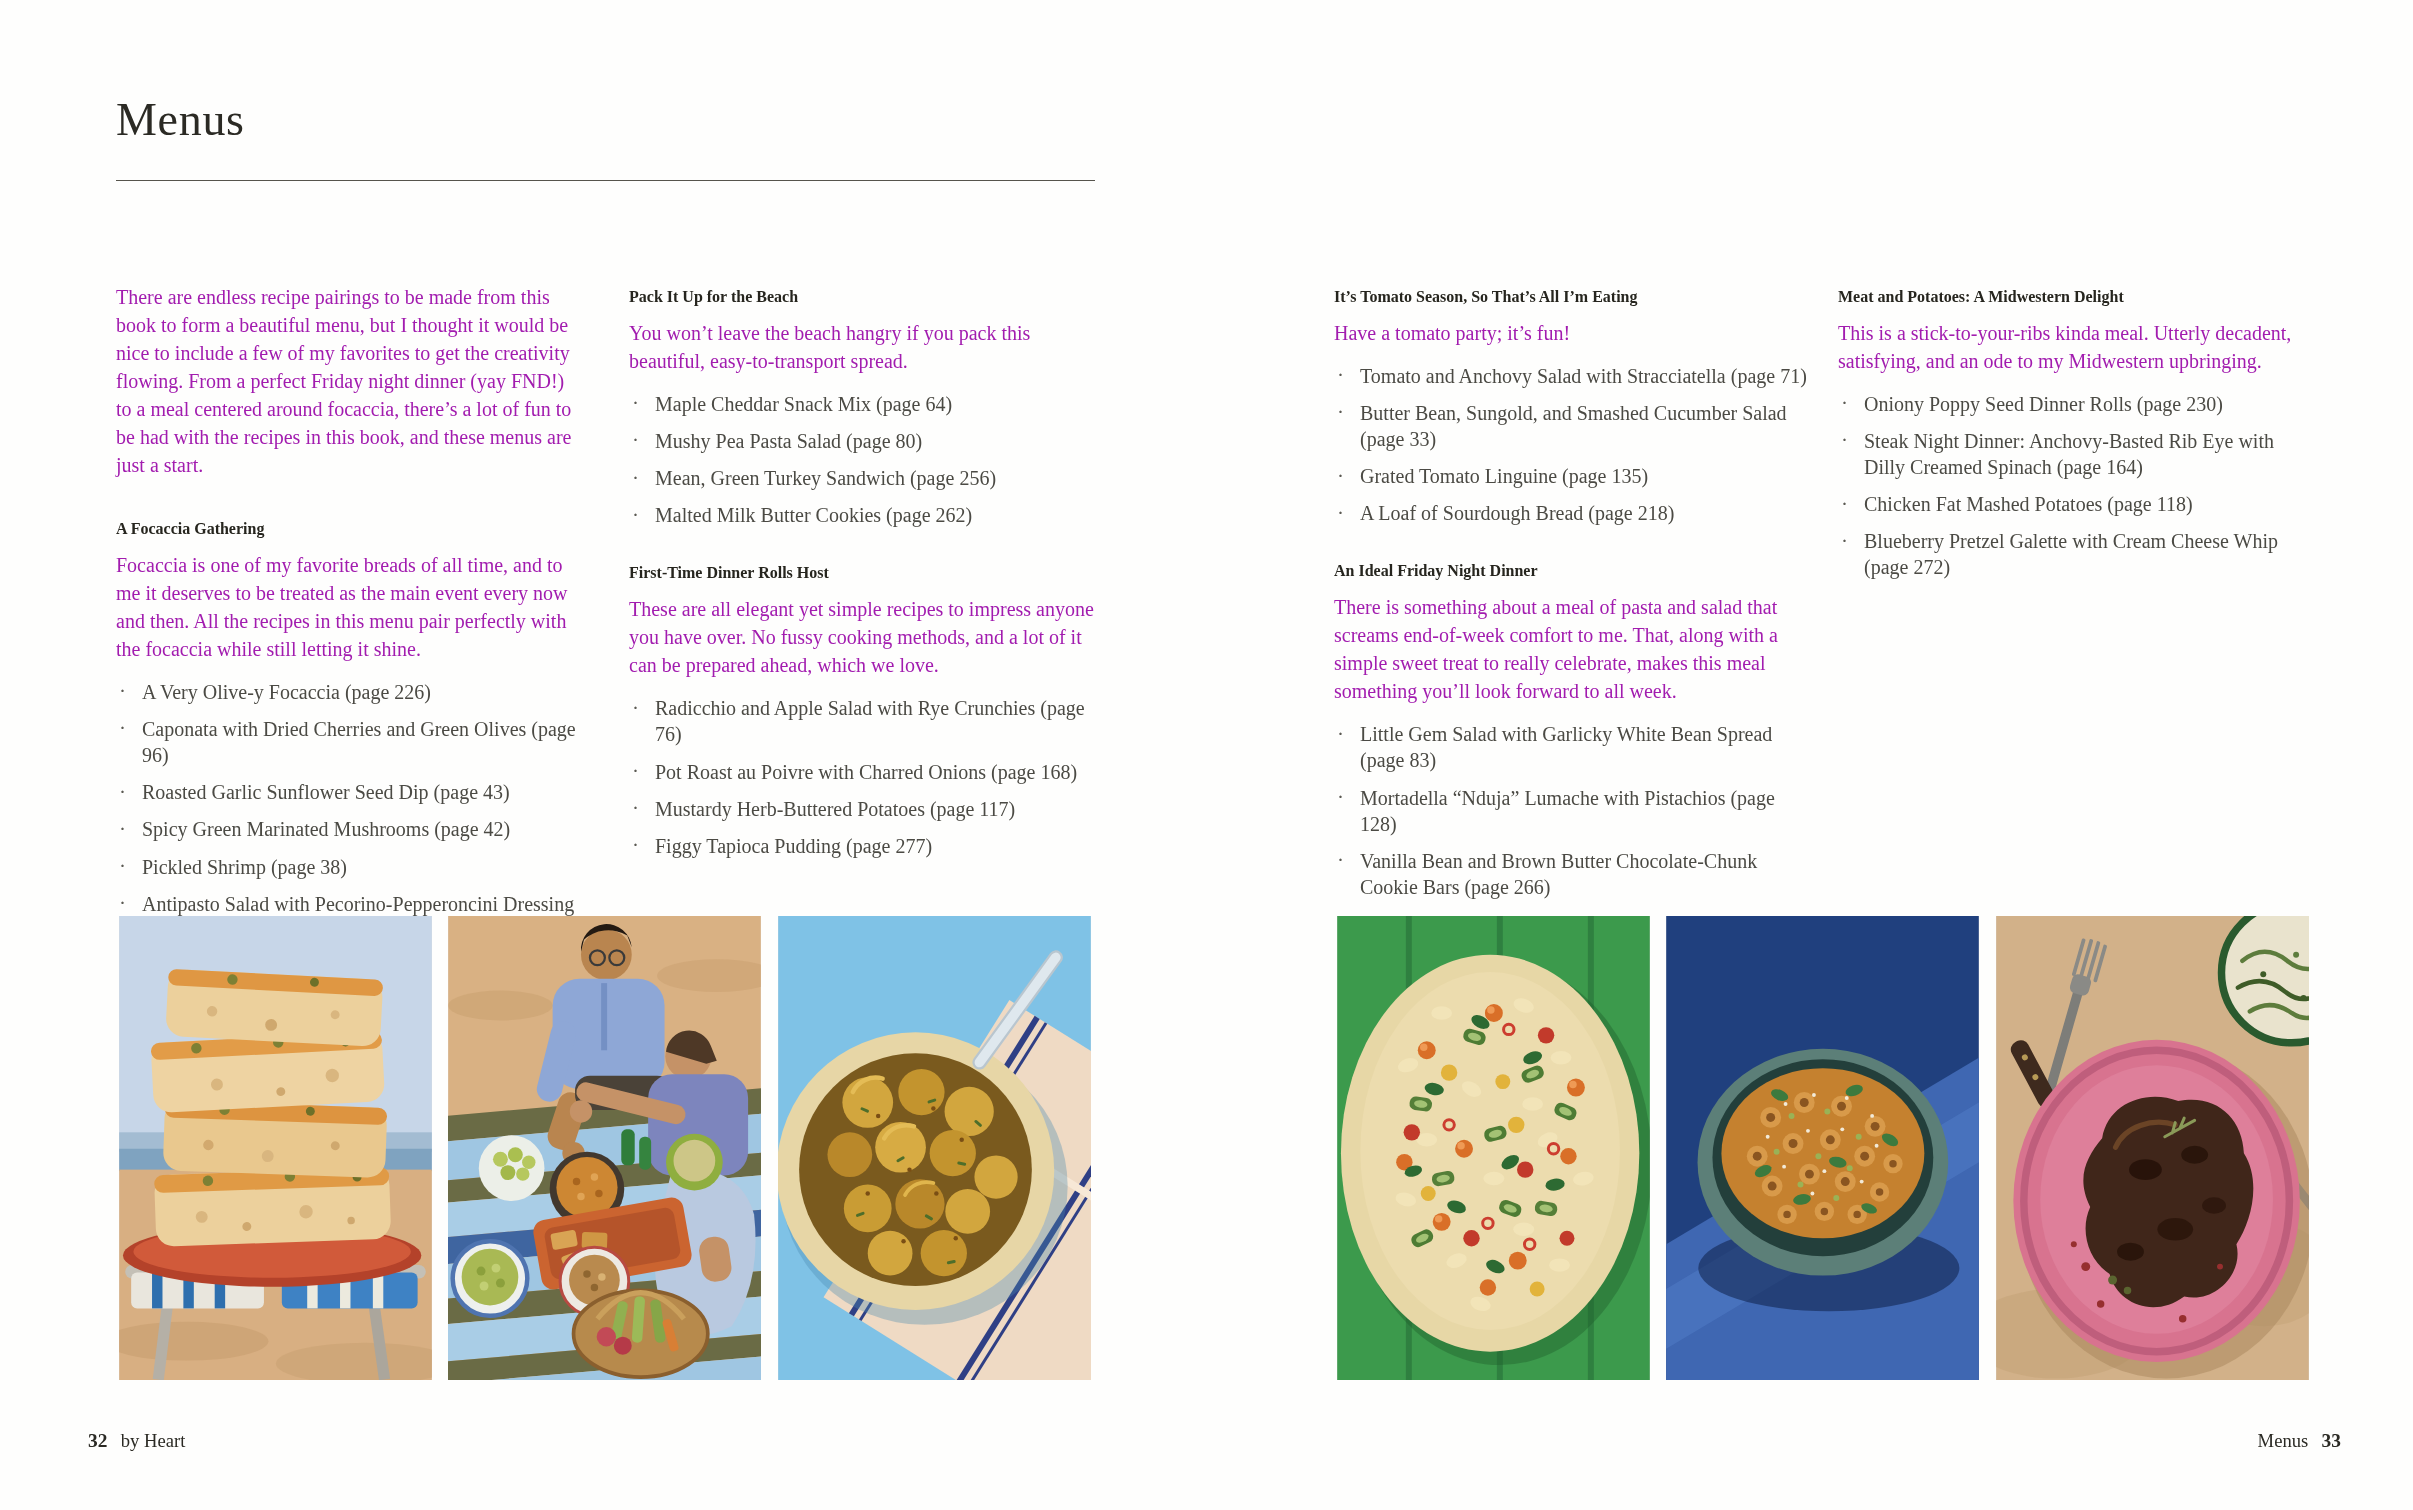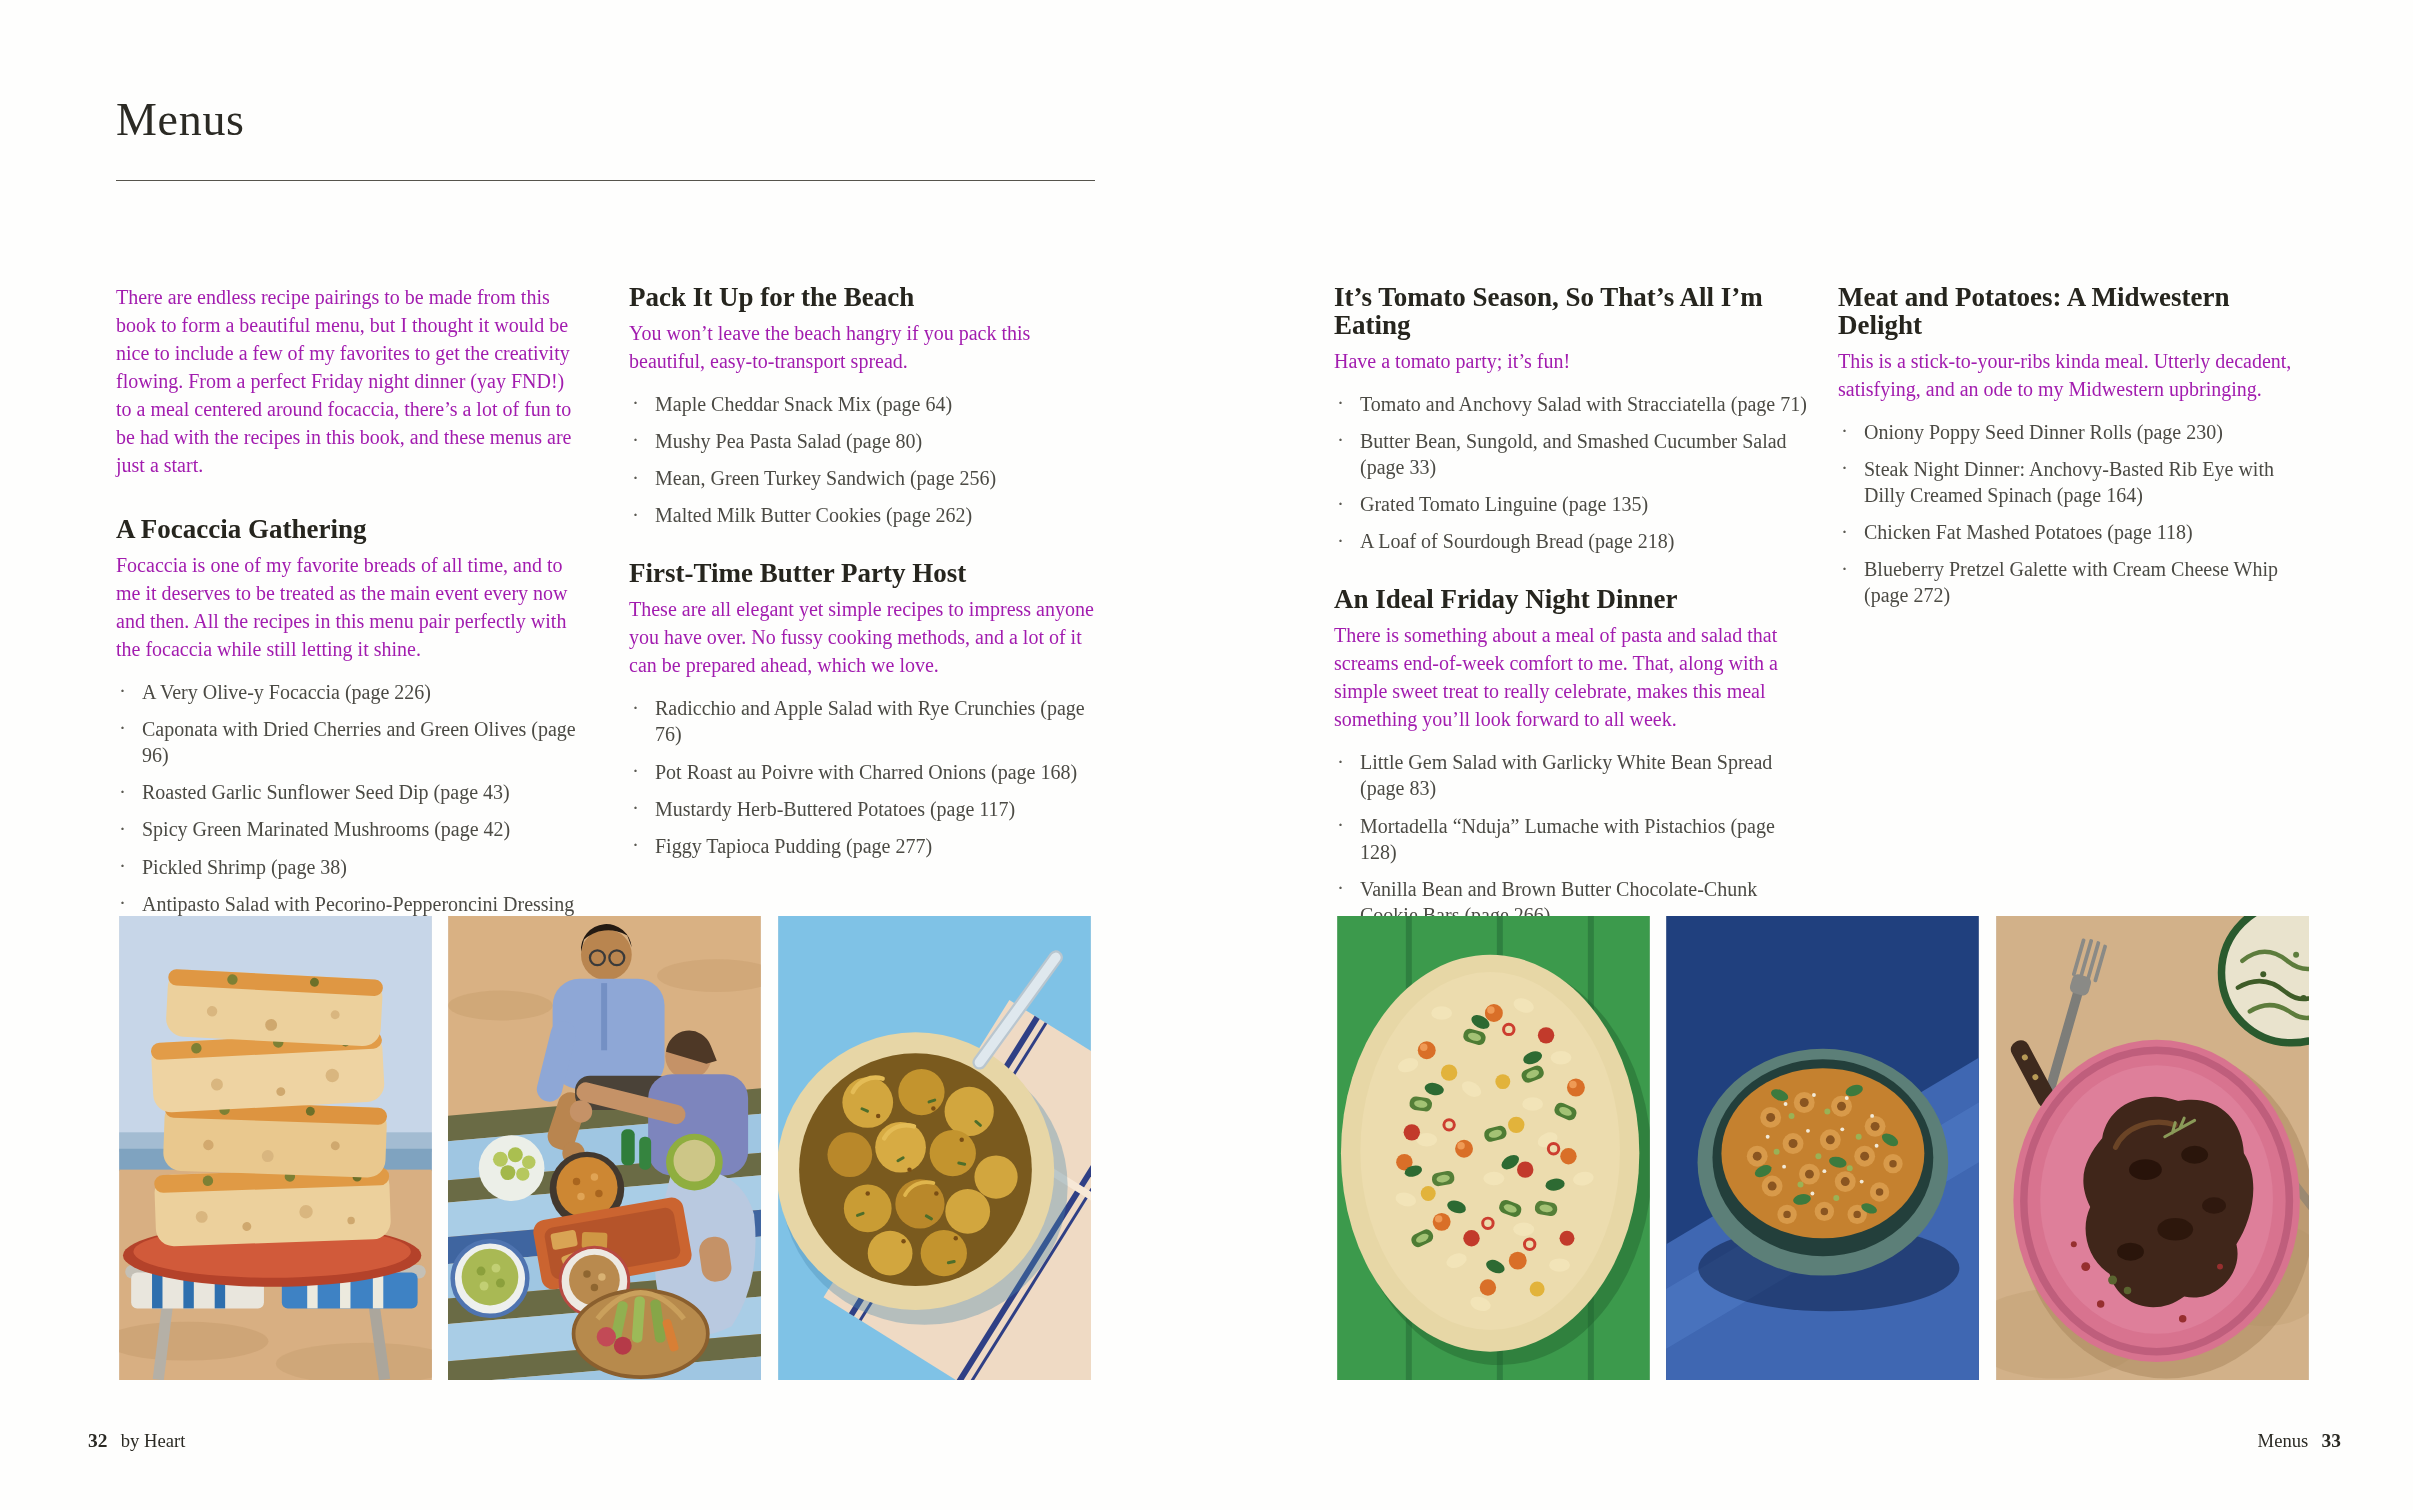--- a/index.html
+++ b/index.html
@@ -20,21 +20,21 @@
   }
   
   .col{position:absolute;top:283px;}
   .col1{left:116px;width:461px;}
   .col2{left:629px;width:468px;}
   .col3{left:1334px;width:477px;}
   .col4{left:1838px;width:466px;}
   p.body{font-size:20px;line-height:28px;margin:0 0 16.4px 0;color:#a21caf;}
   p.intro{margin-bottom:0;}
   .menu-section h3{
-    font-size:27px;line-height:28px;margin:0 0 7.5px 0;font-weight:700;color:#26251e;
+    font-size:16px;line-height:28px;margin:0 0 7.5px 0;font-weight:700;color:#26251e;
   }
   .intro + .menu-section{margin-top:36px;}
   .menu-section + .menu-section{margin-top:31px;}
   ul.menu-list{list-style:none;margin:4.5px 0 0 0;padding:0;}
   ul.menu-list li{
     position:relative;font-size:20px;line-height:26px;color:#4b4a44;
     padding-left:26px;margin-bottom:11.2px;
   }
   ul.menu-list li::before{
     content:"·";position:absolute;left:3px;top:-0.7px;color:#5a5952;font-size:21px;
@@ -84,21 +84,21 @@
       <h3>Pack It Up for the Beach</h3>
       <p class="body">You won’t leave the beach hangry if you pack this beautiful, easy-to-transport spread.</p>
       <ul class="menu-list">
           <li>Maple Cheddar Snack Mix (page 64)</li>
           <li>Mushy Pea Pasta Salad (page 80)</li>
           <li>Mean, Green Turkey Sandwich (page 256)</li>
           <li>Malted Milk Butter Cookies (page 262)</li>
         </ul>
     </div>
     <div class="menu-section">
-      <h3>First-Time Butter Party Host</h3>
+      <h3>First-Time Dinner Rolls Host</h3>
       <p class="body">These are all elegant yet simple recipes to impress anyone you have over. No fussy cooking methods, and a lot of it can be prepared ahead, which we love.</p>
       <ul class="menu-list">
           <li>Radicchio and Apple Salad with Rye Crunchies (page 76)</li>
           <li>Pot Roast au Poivre with Charred Onions (page 168)</li>
           <li>Mustardy Herb-Buttered Potatoes (page 117)</li>
           <li>Figgy Tapioca Pudding (page 277)</li>
         </ul>
     </div>
   </section>
 

